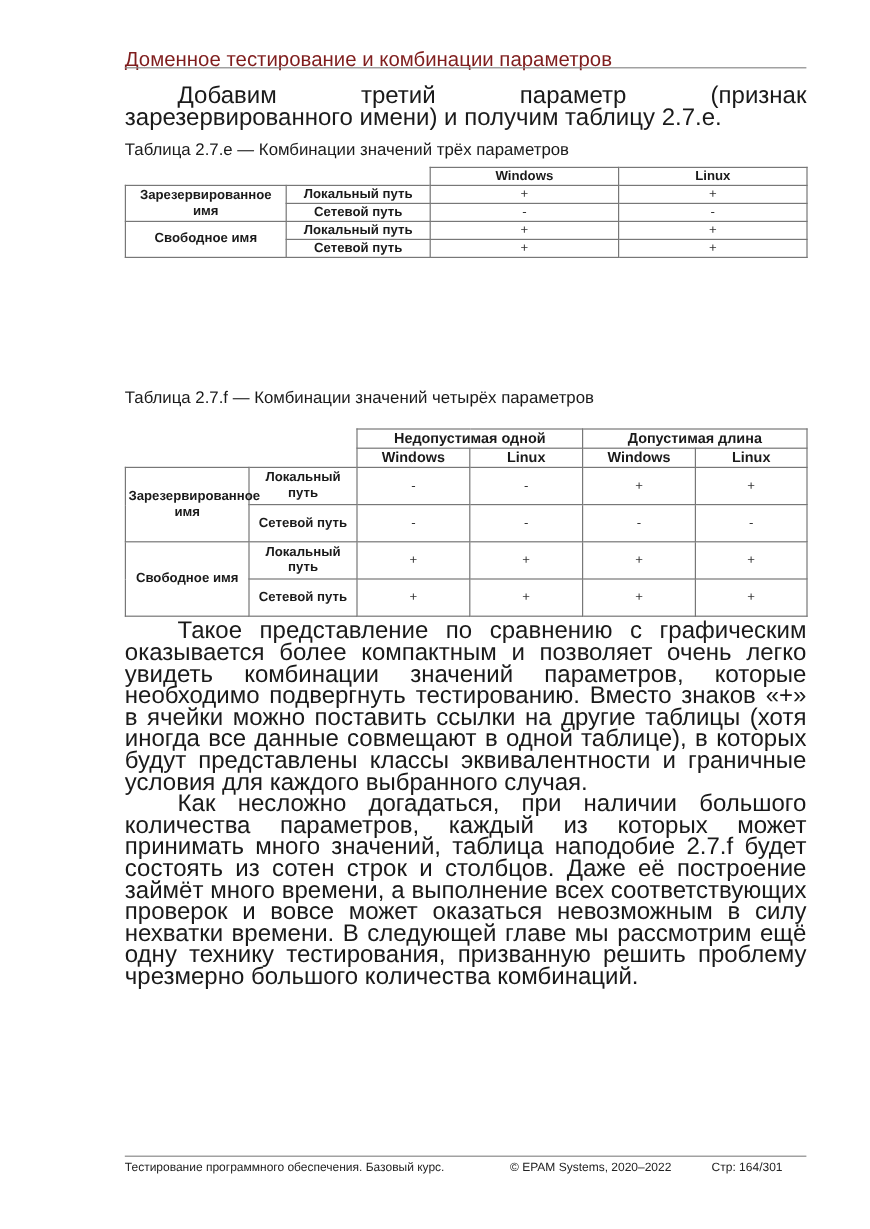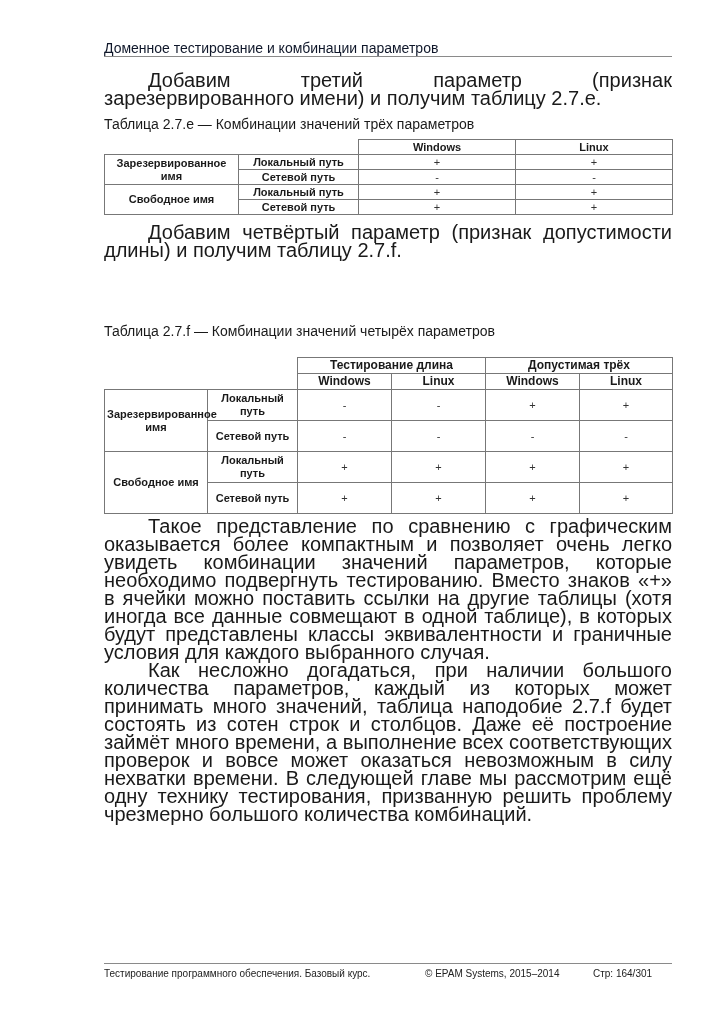--- a/index.html
+++ b/index.html
@@ -2,21 +2,21 @@
 <html><head>
   <meta charset="utf-8">
   <style>
     html, body { margin: 0; padding: 0; background: #ffffff; }
     body {
       width: 725px; height: 1024px; position: relative; overflow: hidden;
       font-family: "Liberation Sans", sans-serif; color: #1a1a1a;
     }
     .running-header {
       position: absolute; left: 104px; top: 40px; width: 568px;
-      font-size: 14px; color: #0f172a;
+      font-size: 17px; color: #7f1d1d;
     }
     .header-rule {
       position: absolute; left: 104px; top: 56px; width: 568px; height: 0;
       border-top: 1px solid #8a8a8a;
     }
     .text-block {
       position: absolute; left: 104px; width: 568px;
       font-size: 20px; line-height: 18px; text-align: justify;
     }
     .para { margin: 0; text-indent: 44px; }
@@ -90,39 +90,38 @@
   </tr>
   <tr>
     <td class="rowhead">Сетевой путь</td>
     <td class="val">+</td>
     <td class="val">+</td>
   </tr>
 </tbody>
   </table>
 
 <div class="text-block" style="top:223px;">
-  <p class="para">Добавим четвёртый параметр (признак допустимости длины) и получим таблицу 2.7.f.</p>
 </div>
 
 <div class="caption" style="top:322px;">Таблица 2.7.f — Комбинации значений четырёх параметров</div>
 
 <table class="grid" id="table-f">
   <colgroup>
     <col style="width:103px">
       <col style="width:90px">
     <col style="width:94px">
       <col style="width:94px">
       <col style="width:94px">
       <col style="width:93px">
   </colgroup>
   <tbody>
       <tr class="hrow">
     <td class="blank" colspan="2" rowspan="2"></td>
-    <th colspan="2">Тестирование длина</th>
-    <th colspan="2">Допустимая трёх</th>
+    <th colspan="2">Недопустимая одной</th>
+    <th colspan="2">Допустимая длина</th>
   </tr>
   <tr class="hrow">
     <th>Windows</th>
     <th>Linux</th>
     <th>Windows</th>
     <th>Linux</th>
   </tr>
   <tr class="drow">
     <td class="rowhead" rowspan="2">Зарезервированное имя</td>
     <td class="rowhead">Локальный путь</td>
@@ -156,14 +155,14 @@
 </tbody>
   </table>
 
 <div class="text-block" style="top:517px;">
   <p class="para">Такое представление по сравнению с графическим оказывается более компактным и позволяет очень легко увидеть комбинации значений параметров, которые необходимо подвергнуть тестированию. Вместо знаков «+» в ячейки можно поставить ссылки на другие таблицы (хотя иногда все данные совмещают в одной таблице), в которых будут представлены классы эквивалентности и граничные условия для каждого выбранного случая.</p>
   <p class="para">Как несложно догадаться, при наличии большого количества параметров, каждый из которых может принимать много значений, таблица наподобие 2.7.f будет состоять из сотен строк и столбцов. Даже её построение займёт много времени, а выполнение всех соответствующих проверок и вовсе может оказаться невозможным в силу нехватки времени. В следующей главе мы рассмотрим ещё одну технику тестирования, призванную решить проблему чрезмерно большого количества комбинаций.</p>
 </div>
 
 <div class="footer-rule"></div>
 <div class="footer" style="left:104px;">Тестирование программного обеспечения. Базовый курс.</div>
-<div class="footer" style="left:425px;">© EPAM Systems, 2015–2014</div>
+<div class="footer" style="left:425px;">© EPAM Systems, 2020–2022</div>
 <div class="footer" style="left:593px;">Стр: 164/301</div>
 
 </body></html>

